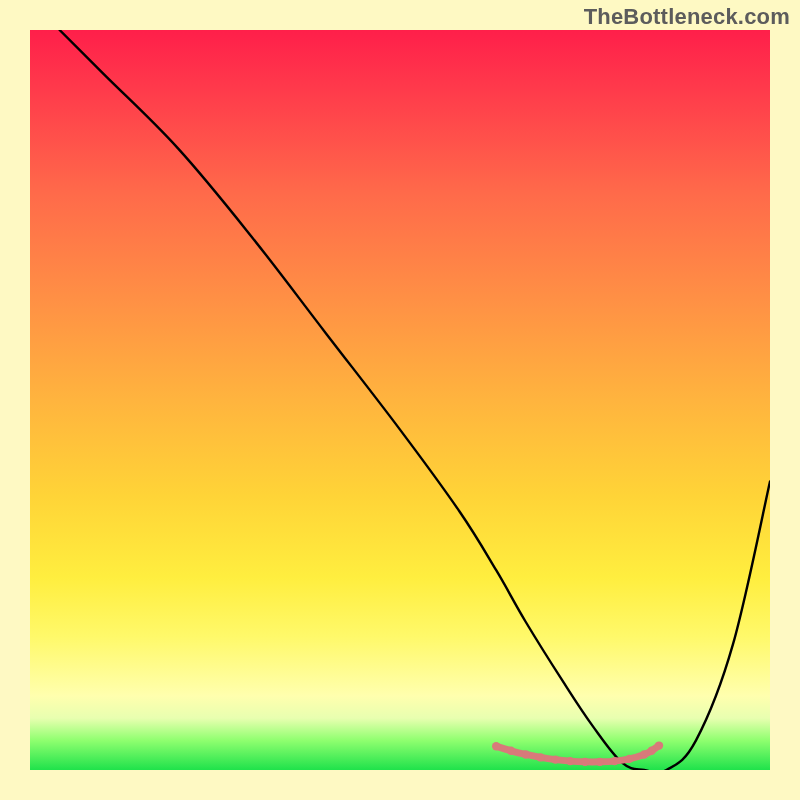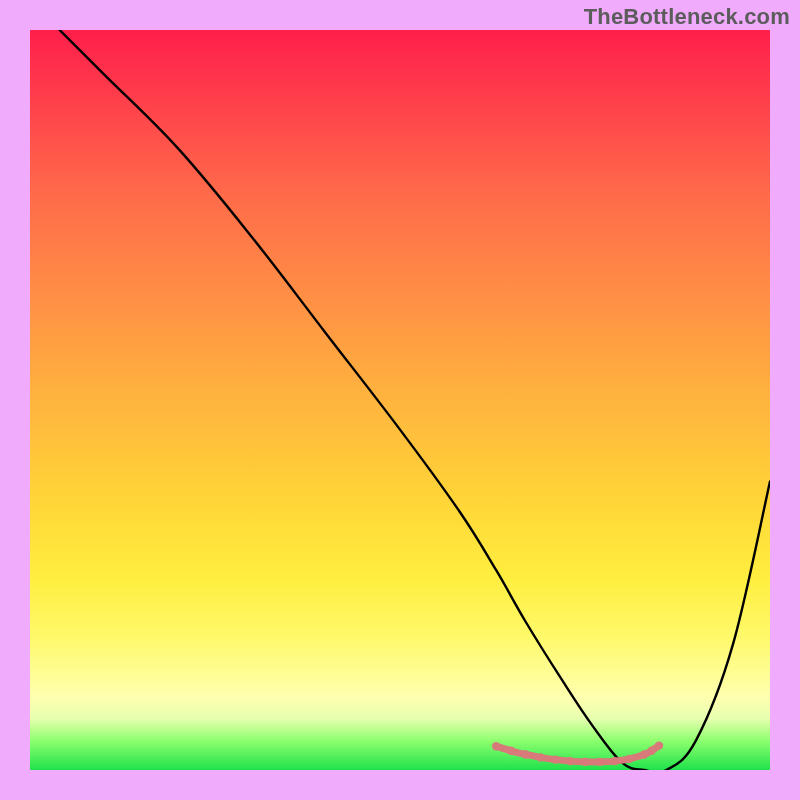--- a/index.html
+++ b/index.html
@@ -8,21 +8,21 @@
     width: 800px;
     height: 800px;
     background: #000;
     overflow: hidden;
     font-family: Arial, Helvetica, sans-serif;
   }
   .frame {
     position: relative;
     width: 800px;
     height: 800px;
-    background: #f0abfc;
+    background: #fef9c3;
   }
   .watermark {
     position: absolute;
     top: 4px;
     right: 10px;
     color: #5c5c5c;
     font-size: 22px;
     font-weight: bold;
     letter-spacing: 0.2px;
     z-index: 3;

